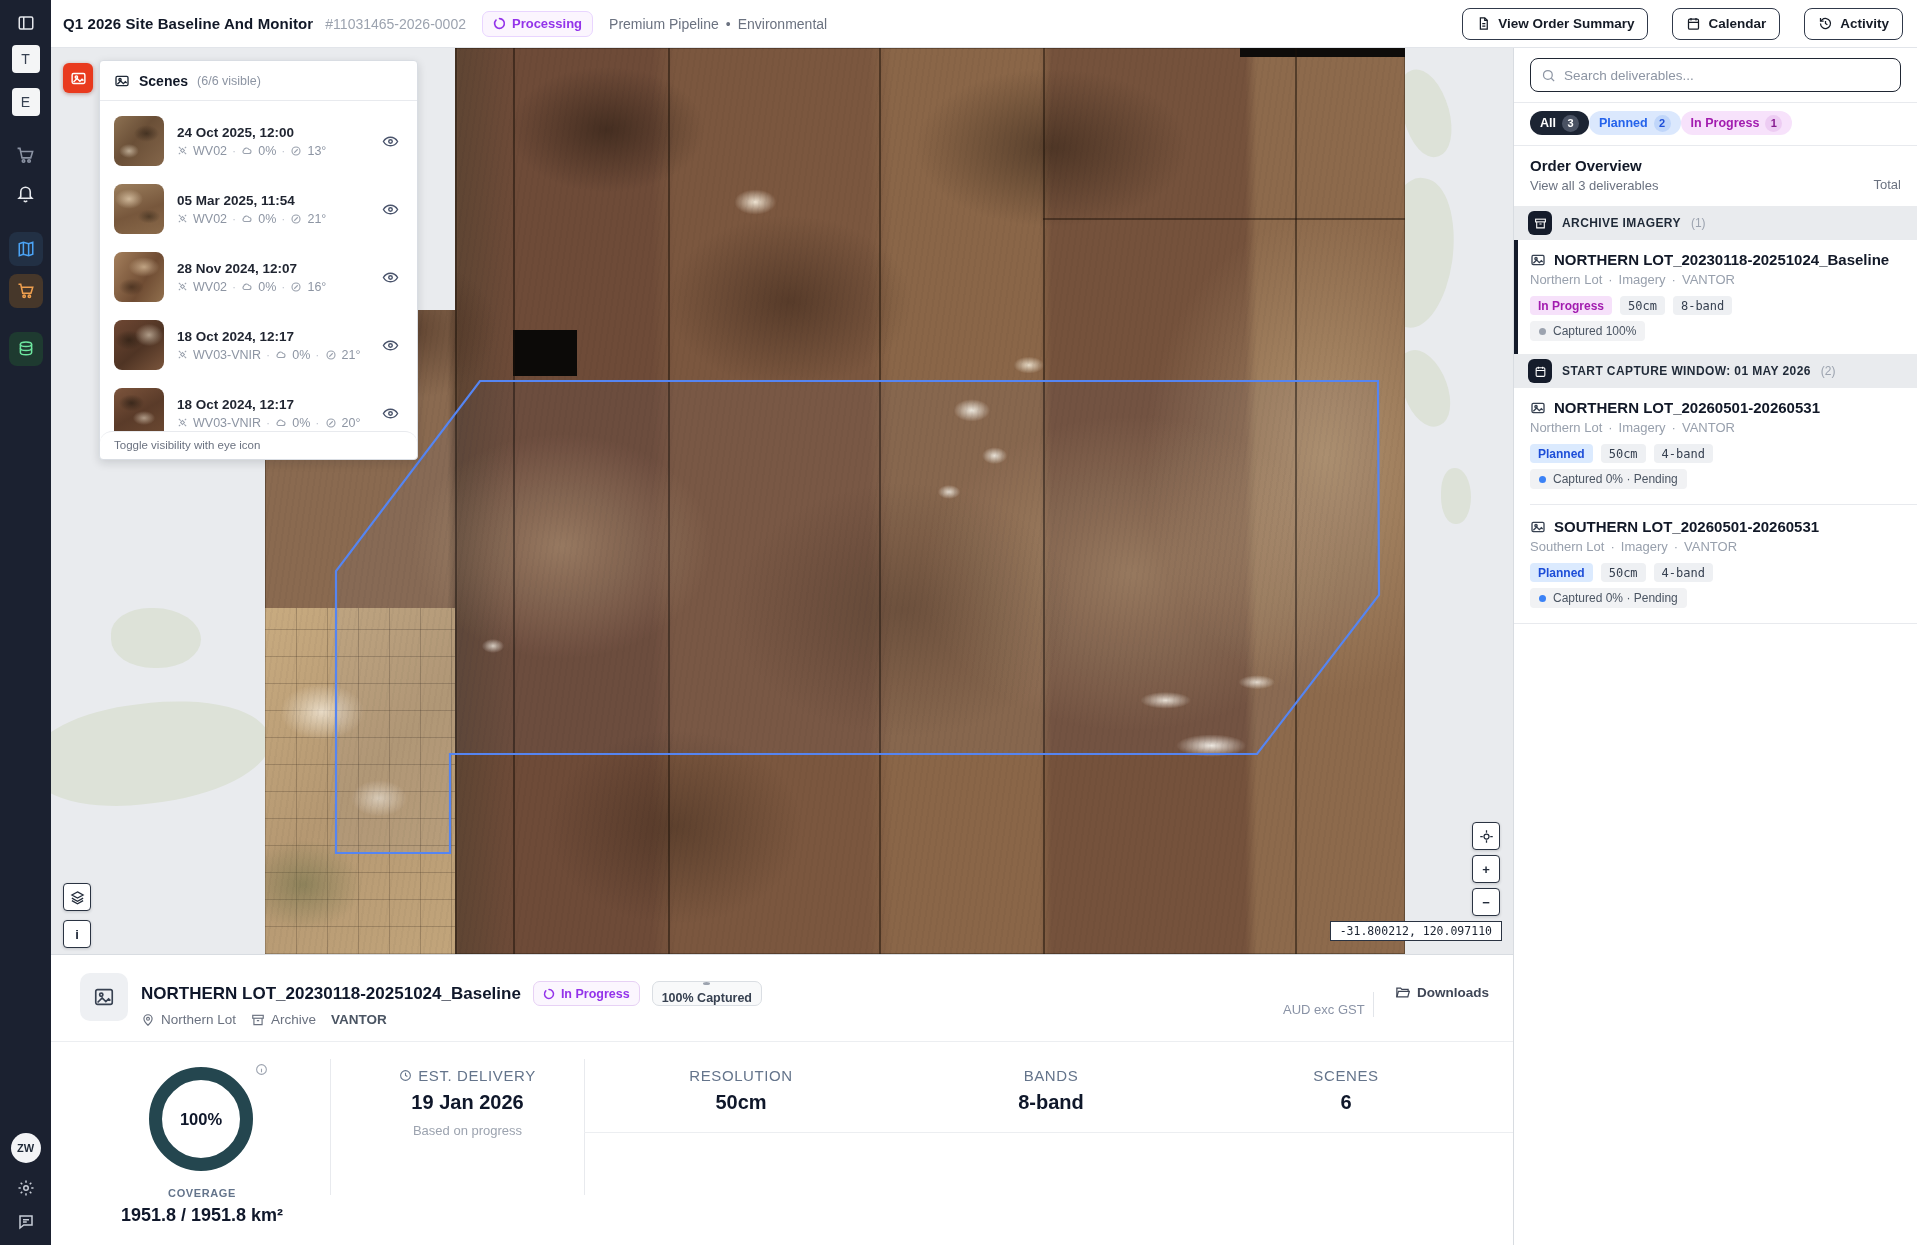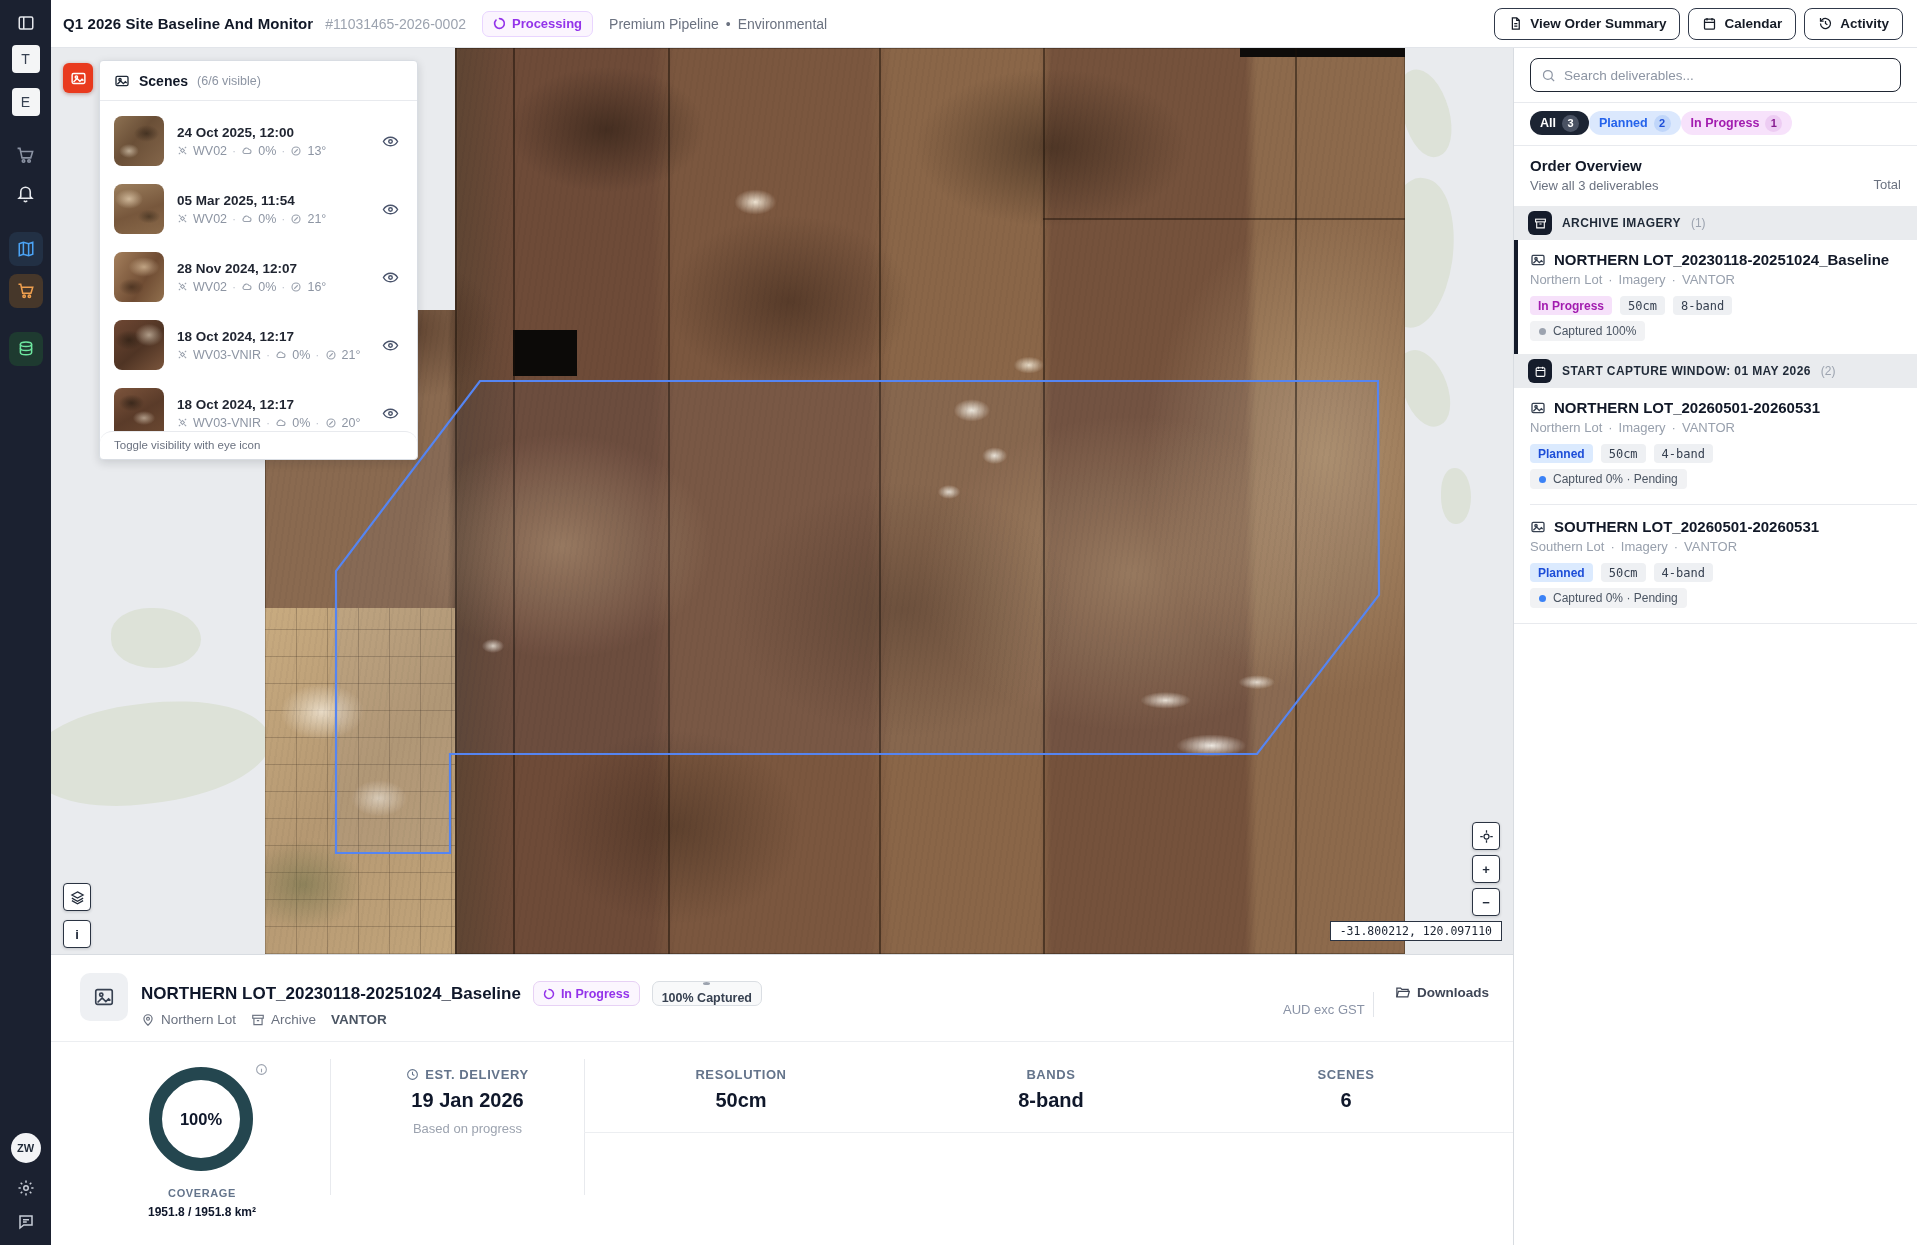--- a/index.html
+++ b/index.html
@@ -9,21 +9,21 @@
   .app { position:relative; width:1917px; height:1245px; overflow:hidden; }
 
   
   .topbar { position:absolute; left:0; top:0; width:1917px; height:48px; background:#fff;
             border-bottom:1px solid #e2e5ea; display:flex; align-items:center; padding-left:63px; z-index:40; }
   .tb-title { font-size:15px; font-weight:700; color:#111827; letter-spacing:.1px; }
   .tb-id { font-size:14px; color:#9ca3af; margin-left:12px; }
   .tb-badge { margin-left:16px; display:inline-flex; align-items:center; gap:6px; height:26px; padding:0 10px;
               border:1px solid #e9d5ff; background:#fbf5fe; color:#9333ea; border-radius:7px; font-size:13px; font-weight:600; }
   .tb-pipe { margin-left:16px; font-size:14px; color:#6b7280; display:flex; gap:7px; align-items:center; }
-  .tb-actions { margin-left:auto; margin-right:14px; display:flex; gap:8px;align-items:center; }
+  .tb-actions { margin-left:auto; margin-right:14px; display:flex; gap:24px;align-items:center; }
   .tb-btn { display:inline-flex; align-items:center; gap:7px; height:32px; padding:0 13px; background:#fff;
             border:1px solid #30394a; border-radius:8px; font-size:13.5px; font-weight:600; color:#151b26; cursor:pointer; }
 
   
   .rail { position:absolute; left:0; top:0; width:51px; height:1245px; background:#1b2130; z-index:50;
           display:flex; flex-direction:column; align-items:center; }
   .rail-toggle { margin-top:14px; color:#e5e7eb; }
   .rail-sq { width:28px; height:28px; background:#f4f5f6; border-radius:4px; color:#374151; font-size:14px; font-weight:400;
              display:flex; align-items:center; justify-content:center; }
   .rail-ico { width:34px; height:34px; border-radius:8px; display:flex; align-items:center; justify-content:center; }
@@ -174,24 +174,24 @@
   .bp-downloads { position:absolute; left:1344px; top:30px; display:flex; align-items:center; gap:7px;
                   font-size:13.5px; font-weight:600; color:#3f4656; cursor:pointer; }
   .bp-div { position:absolute; left:0; top:86px; width:1462px; height:1px; background:#eceef1; }
 
   .donut { position:absolute; left:98px; top:112px; width:104px; height:104px; border:13px solid #24464f;
            border-radius:50%; display:flex; align-items:center; justify-content:center; }
   .donut span { font-size:16.5px; font-weight:700; color:#0f172a; }
   .cov-info { position:absolute; left:204px; top:108px; color:#9ca3af; cursor:pointer; }
   .cov-label { position:absolute; left:40px; top:232px; width:222px; text-align:center; font-size:11px; font-weight:600;
                color:#64748b; letter-spacing:.6px; }
-  .cov-value { position:absolute; left:40px; top:250px; width:222px; text-align:center; font-size:12px; font-weight:700; color:#0f172a; }
+  .cov-value { position:absolute; left:40px; top:250px; width:222px; text-align:center; font-size:18px; font-weight:700; color:#0f172a; }
   .stat-vd { position:absolute; top:104px; width:1px; height:136px; background:#e8eaee; }
   .stat-col { position:absolute; top:112px; text-align:center; }
-  .stat-label { font-size:13px; font-weight:700; color:#64748b; letter-spacing:.6px;
+  .stat-label { font-size:15px; font-weight:400; color:#64748b; letter-spacing:.6px;
                 display:flex; align-items:center; justify-content:center; gap:6px; }
   .stat-value { margin-top:7px; font-size:20px; font-weight:700; color:#0f172a; }
   .stat-note { margin-top:9px; font-size:13px; color:#9ca3af; }
   .stat-hd { position:absolute; left:533px; top:177px; width:929px; height:1px; background:#eceef1; }
   .period-col { position:absolute; left:533px; top:192px; width:929px; text-align:center; }
 </style>
 </head>
 <body>
 
 <div class="app">

